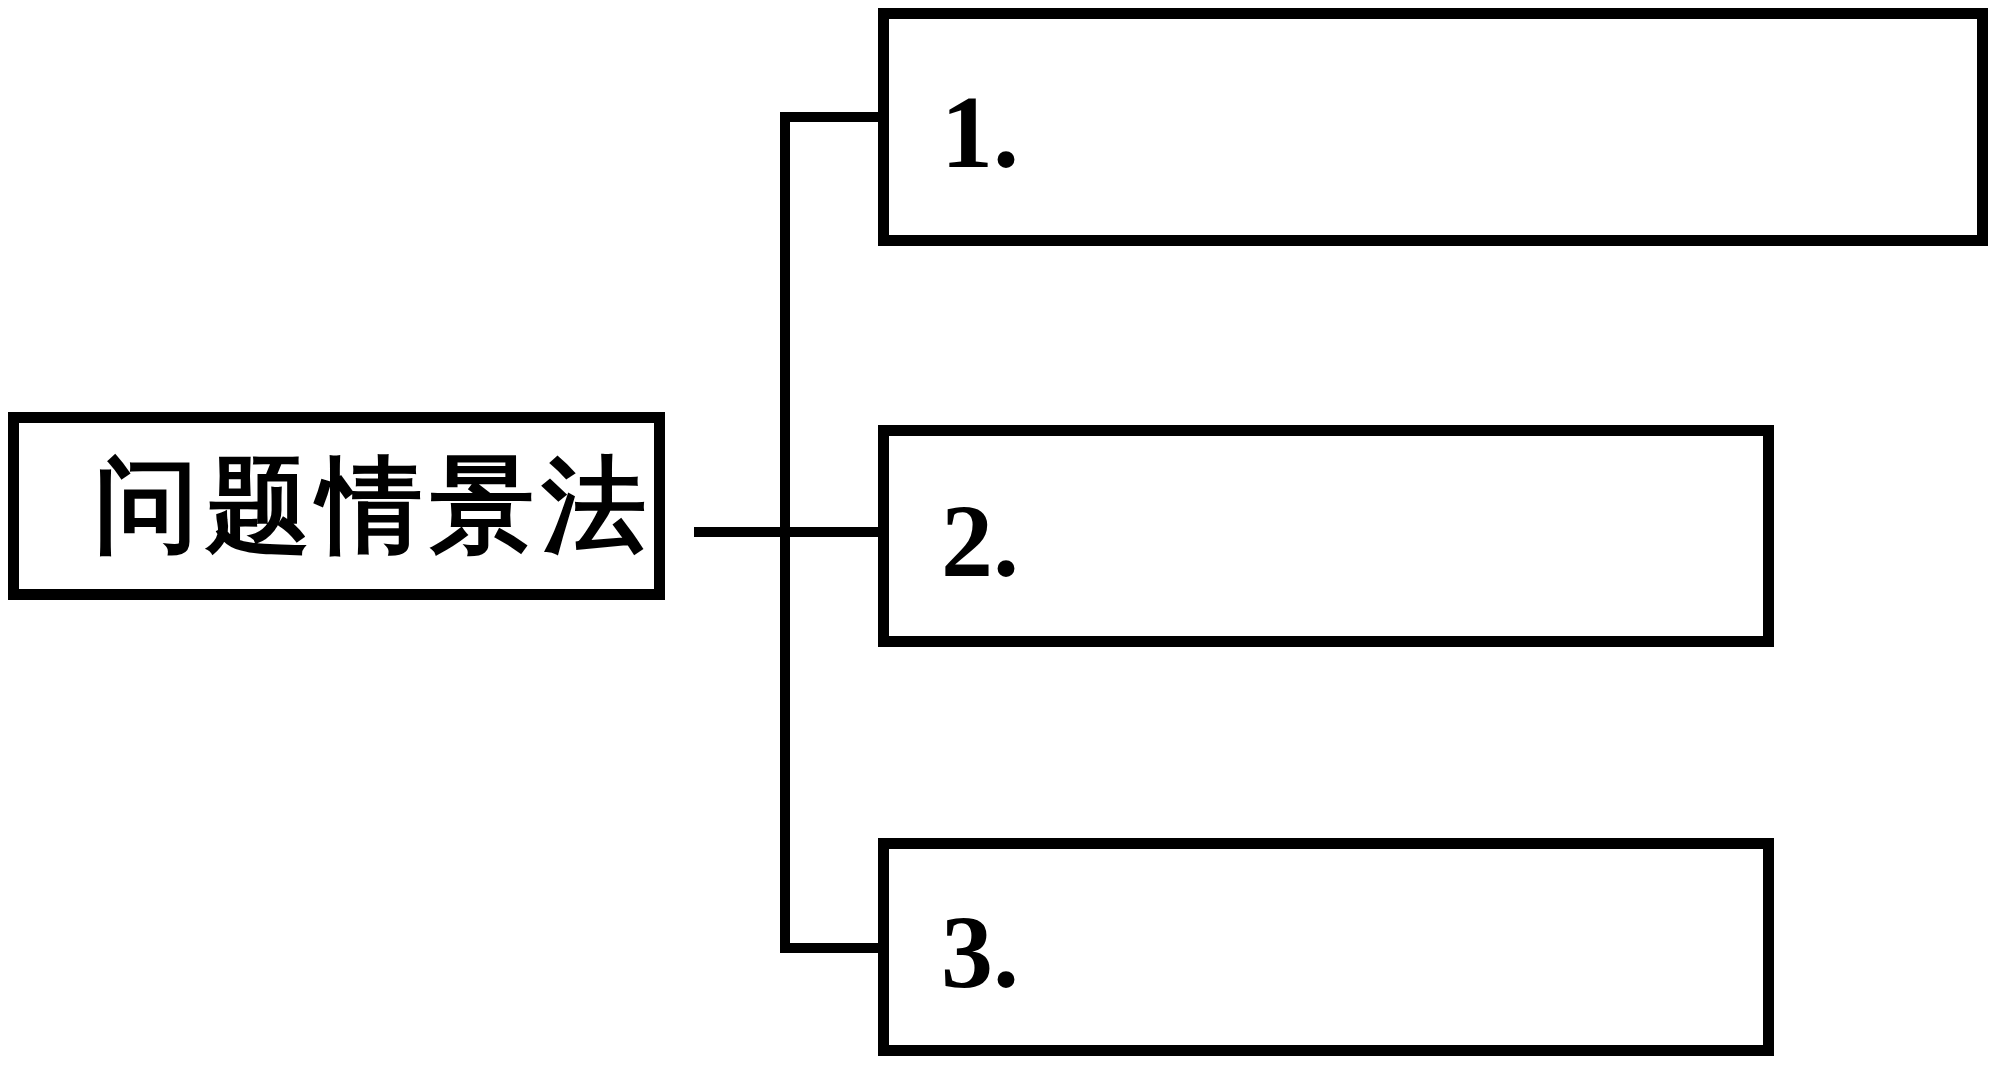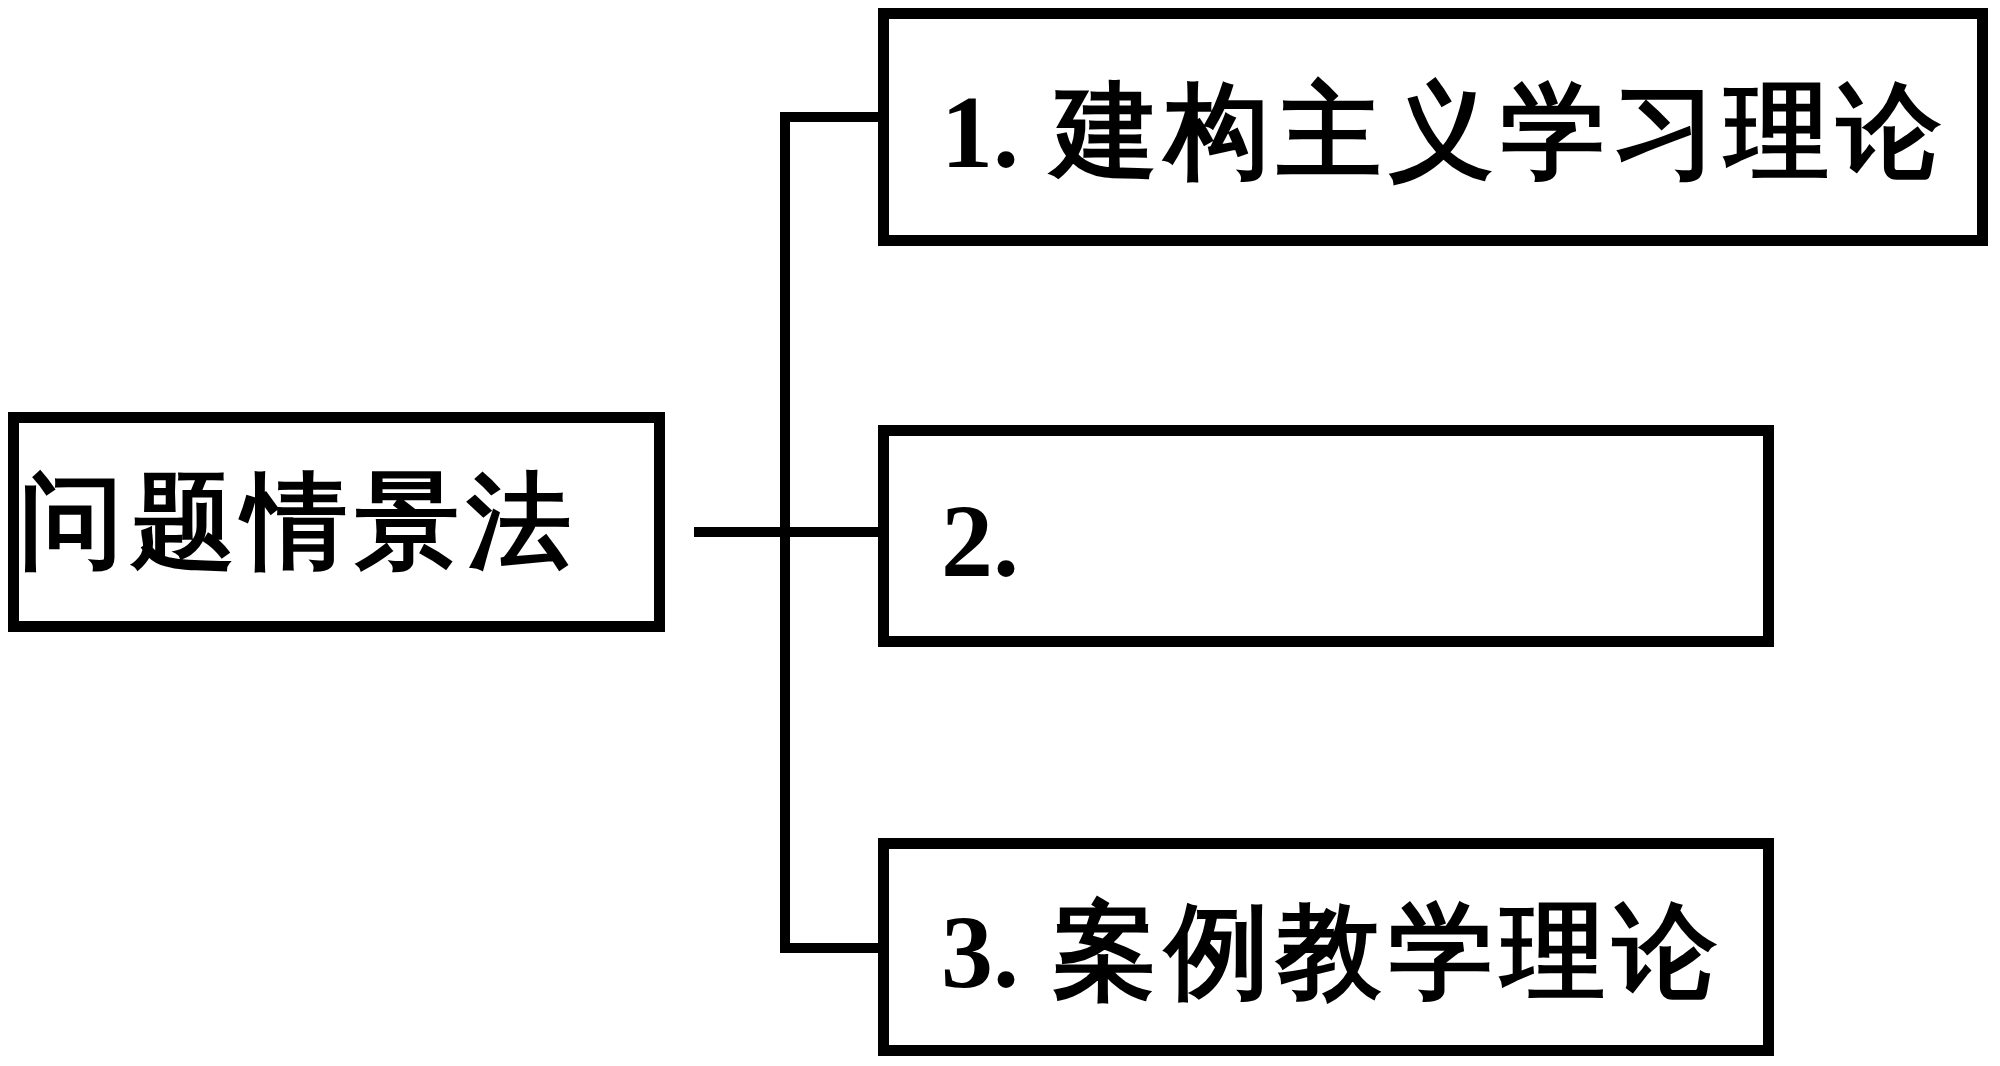--- a/index.html
+++ b/index.html
@@ -28,22 +28,22 @@
     line-height: 1;
     white-space: nowrap;
   }
   .node .cjk {
     letter-spacing: 8px;
   }
   .root-node {
     left: 8px;
     top: 412px;
     width: 657px;
-    height: 220px;
-    justify-content: flex-start;
+    height: 188px;
+    justify-content: flex-end;
   }
   .branch-node {
     justify-content: flex-start;
     padding-left: 52px;
     padding-top: 10px;
   }
   .branch-node .num {
     margin-right: 34px;
   }
   .branch-node-1 {
@@ -102,25 +102,23 @@
   <div class="connector stub-top"></div>
   <div class="connector stub-middle"></div>
   <div class="connector stub-bottom"></div>
 
   <div class="node root-node">
     <span class="cjk">问题情景法</span>
   </div>
 
   <div class="node branch-node branch-node-1">
     <span class="num">1.</span>
-    <span class="cjk">建构主义学习理论</span>
   </div>
 
   <div class="node branch-node branch-node-2">
     <span class="num">2.</span>
   </div>
 
   <div class="node branch-node branch-node-3">
     <span class="num">3.</span>
-    <span class="cjk">案例教学理论</span>
   </div>
 
 </div>
 
 </body></html>

